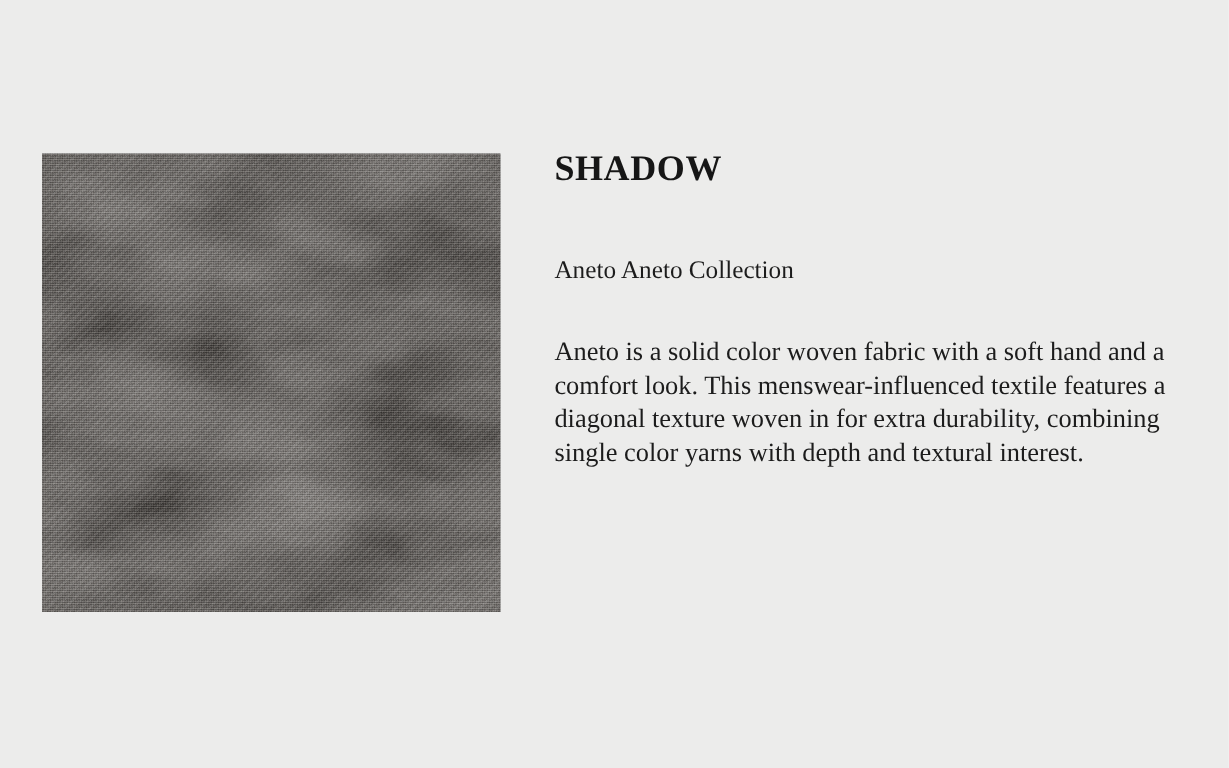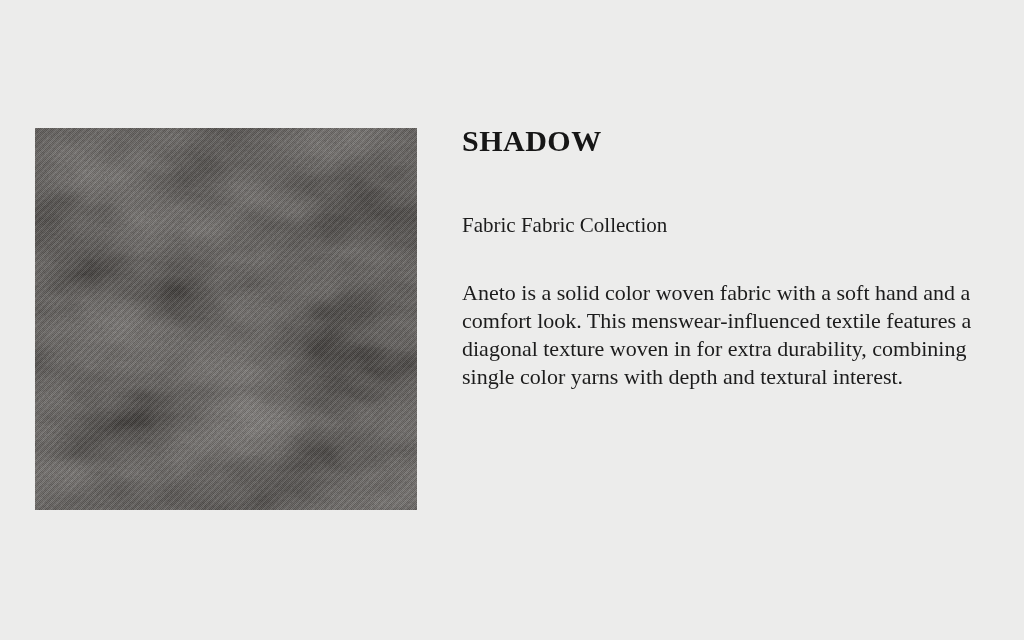--- a/index.html
+++ b/index.html
@@ -105,17 +105,17 @@
             <feFuncA type="linear" slope="0" intercept="1"></feFuncA>
           </feComponentTransfer>
         </filter>
       </defs>
       <rect width="382" height="382" filter="url(#grainF)"></rect>
     </svg>
   </div>
 
   <div class="content" style="color: rgb(28, 28, 28);">
     <h1 class="title">SHADOW</h1>
-    <p class="collection">Fabric Fabric Collection</p>
+    <p class="collection">Aneto Aneto Collection</p>
     <p class="description">Aneto is a solid color woven fabric with a soft hand and a comfort look. This menswear-influenced textile features a diagonal texture woven in for extra durability, combining single color yarns with depth and textural interest.</p>
   </div>
 
 </div>
 
 </body></html>

